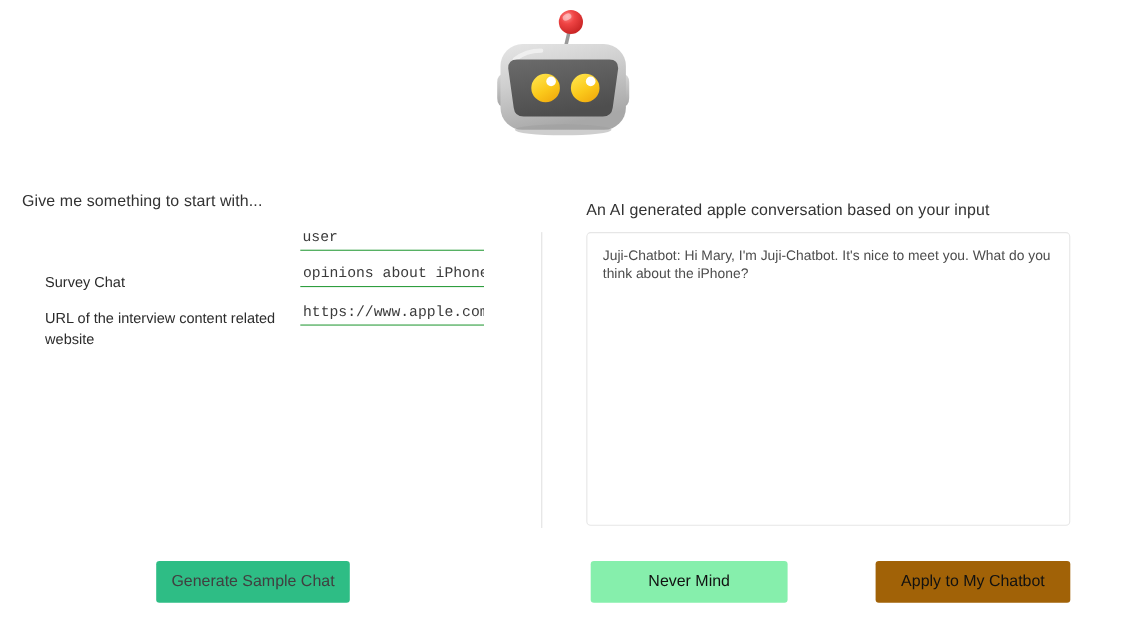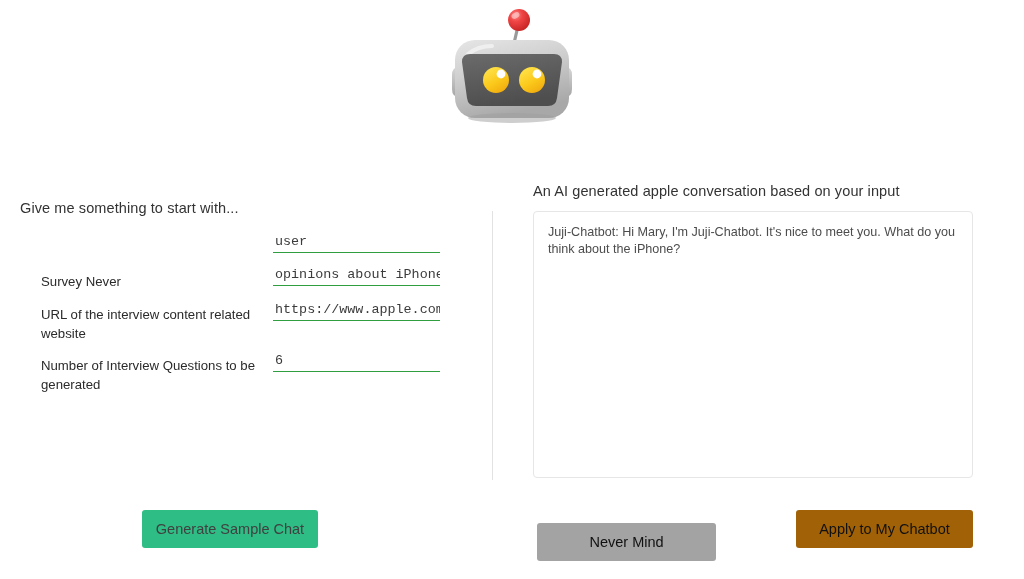--- a/index.html
+++ b/index.html
@@ -23,21 +23,21 @@
     top: 4px;
     width: 150px;
     height: 122px;
   }
   #robot-mascot svg { display: block; }
 
   
   #left-panel {
     position: absolute;
     left: 0;
-    top: 200px;
+    top: 175px;
     width: 492px;
     height: 300px;
     padding-left: 45px;
   }
   .panel-heading {
     font-size: 14.5px;
     color: #333333;
     letter-spacing: .1px;
   }
   #left-panel .panel-heading {
@@ -142,23 +142,22 @@
     width: 176px;
     height: 38px;
     background: #2ebd85;
     color: #404040;
   }
   #never-mind-button {
     left: 537px;
     top: 510px;
     width: 179px;
     height: 38px;
-    background: #a3a3a3;
+    background: #86efac;
     color: #111111;
-    margin-top: 13px;
   }
   #apply-to-chatbot-button {
     left: 796px;
     top: 510px;
     width: 177px;
     height: 38px;
     background: #a16207;
     color: #111111;
   }
 </style>
@@ -222,33 +221,29 @@
 <div id="left-panel">
   <div class="panel-heading">Give me something to start with...</div>
 
   <div id="form-fields">
 
     <div class="form-row">
       <input class="field-input" type="text" value="user" style="">
     </div>
 
     <div class="form-row">
-      <div class="field-label">Survey Never</div>
+      <div class="field-label">Survey Chat</div>
       <input class="field-input" type="text" value="opinions about iPhone" style="">
     </div>
 
     <div class="form-row tall">
       <div class="field-label">URL of the interview content related website</div>
       <input class="field-input" type="text" value="https://www.apple.com/iphone" style="">
     </div>
 
-    <div class="form-row tall">
-      <div class="field-label">Number of Interview Questions to be generated</div>
-      <input class="field-input" type="text" value="6" style="">
-    </div>
 
   </div>
 </div>
 
 <div id="panel-divider"></div>
 
 <div id="right-panel">
   <div class="panel-heading">An AI generated apple conversation based on your input</div>
   <textarea id="sample-chat-box" placeholder="" style="">Juji-Chatbot: Hi Mary, I'm Juji-Chatbot. It's nice to meet you. What do you think about the iPhone?</textarea>
 </div>

